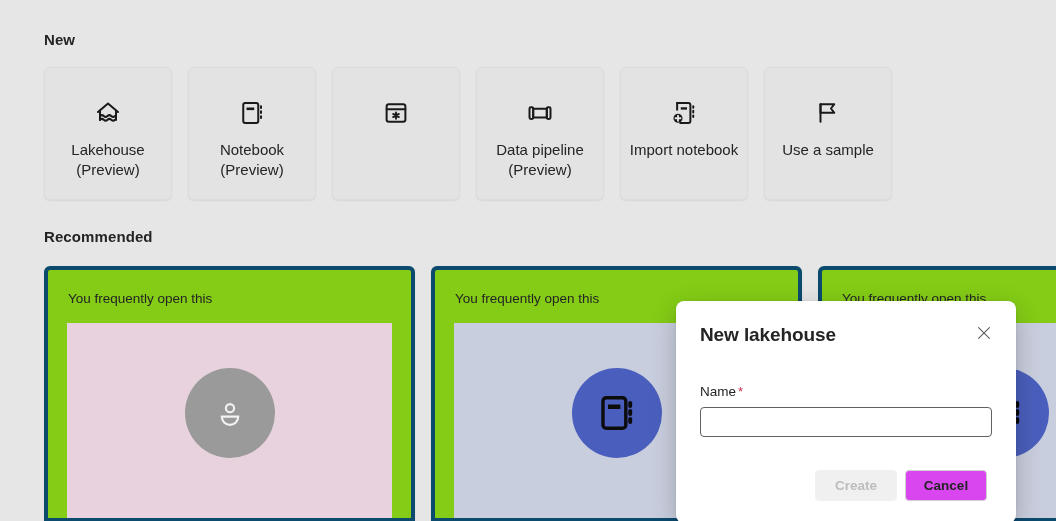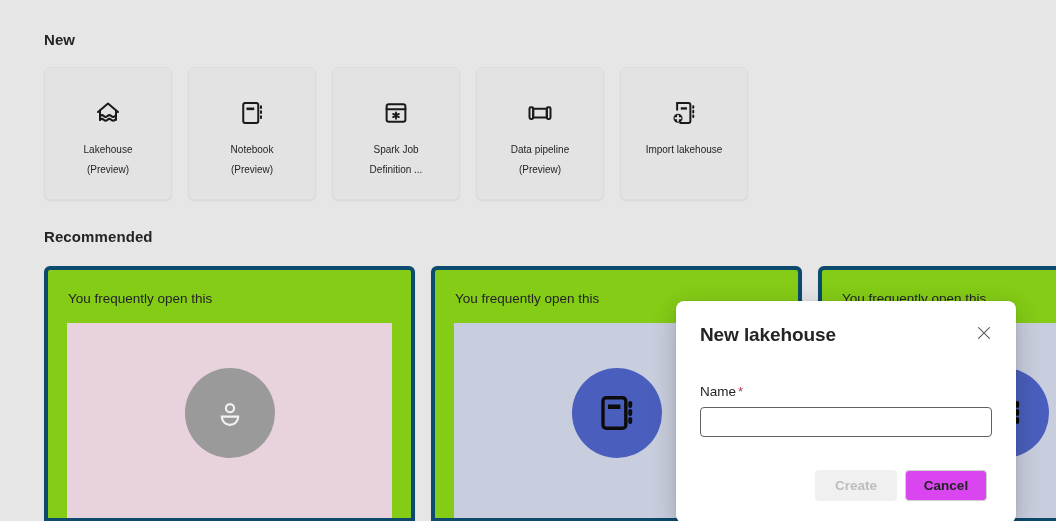--- a/index.html
+++ b/index.html
@@ -52,21 +52,21 @@
     cursor: pointer;
   }
   .new-card .icon-wrap {
     height: 34px;
     display: flex;
     align-items: center;
     justify-content: center;
     margin-bottom: 10px;
   }
   .new-card .label {
-    font-size: 10px;
+    font-size: 15px;
     line-height: 20px;
     text-align: center;
     color: #242424;
     padding: 0 6px;
     white-space: pre-line;
   }
 
   
   .rec-row {
     position: absolute;
@@ -232,22 +232,20 @@
   </div>
 
   <div class="new-card">
     <span class="icon-wrap">
       <svg width="30" height="30" viewBox="0 0 24 24" fill="none" stroke="#1a1a1a" stroke-width="1.6" stroke-linecap="round" stroke-linejoin="round">
         <rect x="4.5" y="5" width="15" height="14" rx="1.8"></rect>
         <path d="M4.5 9h15"></path>
         <path d="M12 11.6v5M9.7 12.7l4.6 2.6M14.3 12.7l-4.6 2.6" stroke-width="1.5"></path>
       </svg>
     </span>
-    <span class="label">Spark Job
-Definition ...</span>
   </div>
 
   <div class="new-card">
     <span class="icon-wrap">
       <svg width="30" height="30" viewBox="0 0 24 24" fill="none" stroke="#1a1a1a" stroke-width="1.6" stroke-linecap="round" stroke-linejoin="round">
         <rect x="6.5" y="8.5" width="11" height="7"></rect>
         <rect x="3.6" y="7.3" width="3" height="9.4" rx="1.1"></rect>
         <rect x="17.4" y="7.3" width="3" height="9.4" rx="1.1"></rect>
       </svg>
     </span>
@@ -259,23 +257,32 @@
     <span class="icon-wrap">
       <svg width="30" height="30" viewBox="0 0 24 24" fill="none" stroke="#1a1a1a" stroke-width="1.6" stroke-linecap="round" stroke-linejoin="round">
         <path d="M6.5 4h9a1.6 1.6 0 0 1 1.6 1.6v12.8a1.6 1.6 0 0 1-1.6 1.6H9"></path>
         <path d="M6.5 4v5.3"></path>
         <path d="M9.4 7.4h5v1.9h-5z" fill="#1a1a1a" stroke="none"></path>
         <path d="M19.4 6.5v1.3M19.4 10.2v1.3M19.4 13.9v1.3"></path>
         <circle cx="7.2" cy="16.2" r="3.6" fill="#1a1a1a" stroke="none"></circle>
         <path d="M7.2 14.2v4M5.2 16.2h4" stroke="#e3e3e3" stroke-width="1.5"></path>
       </svg>
     </span>
-    <span class="label">Import lakehouse</span>
-  </div>
-
+    <span class="label">Import notebook</span>
+  </div>
+
+  <div class="new-card">
+    <span class="icon-wrap">
+      <svg width="30" height="30" viewBox="0 0 24 24" fill="none" stroke="#1a1a1a" stroke-width="1.6" stroke-linecap="round" stroke-linejoin="round">
+        <path d="M6 5v14"></path>
+        <path d="M6 5h11l-2.6 3.4L17 11.8H6z"></path>
+      </svg>
+    </span>
+    <span class="label">Use a sample</span>
+  </div>
 
 </div>
 
 <div class="section-title" id="rec-title">Recommended</div>
 
 <div class="rec-row">
 
   <div class="rec-card">
     <div class="rec-caption">You frequently open this</div>
     <div class="rec-thumb" style="background:#e7d2dd;">

